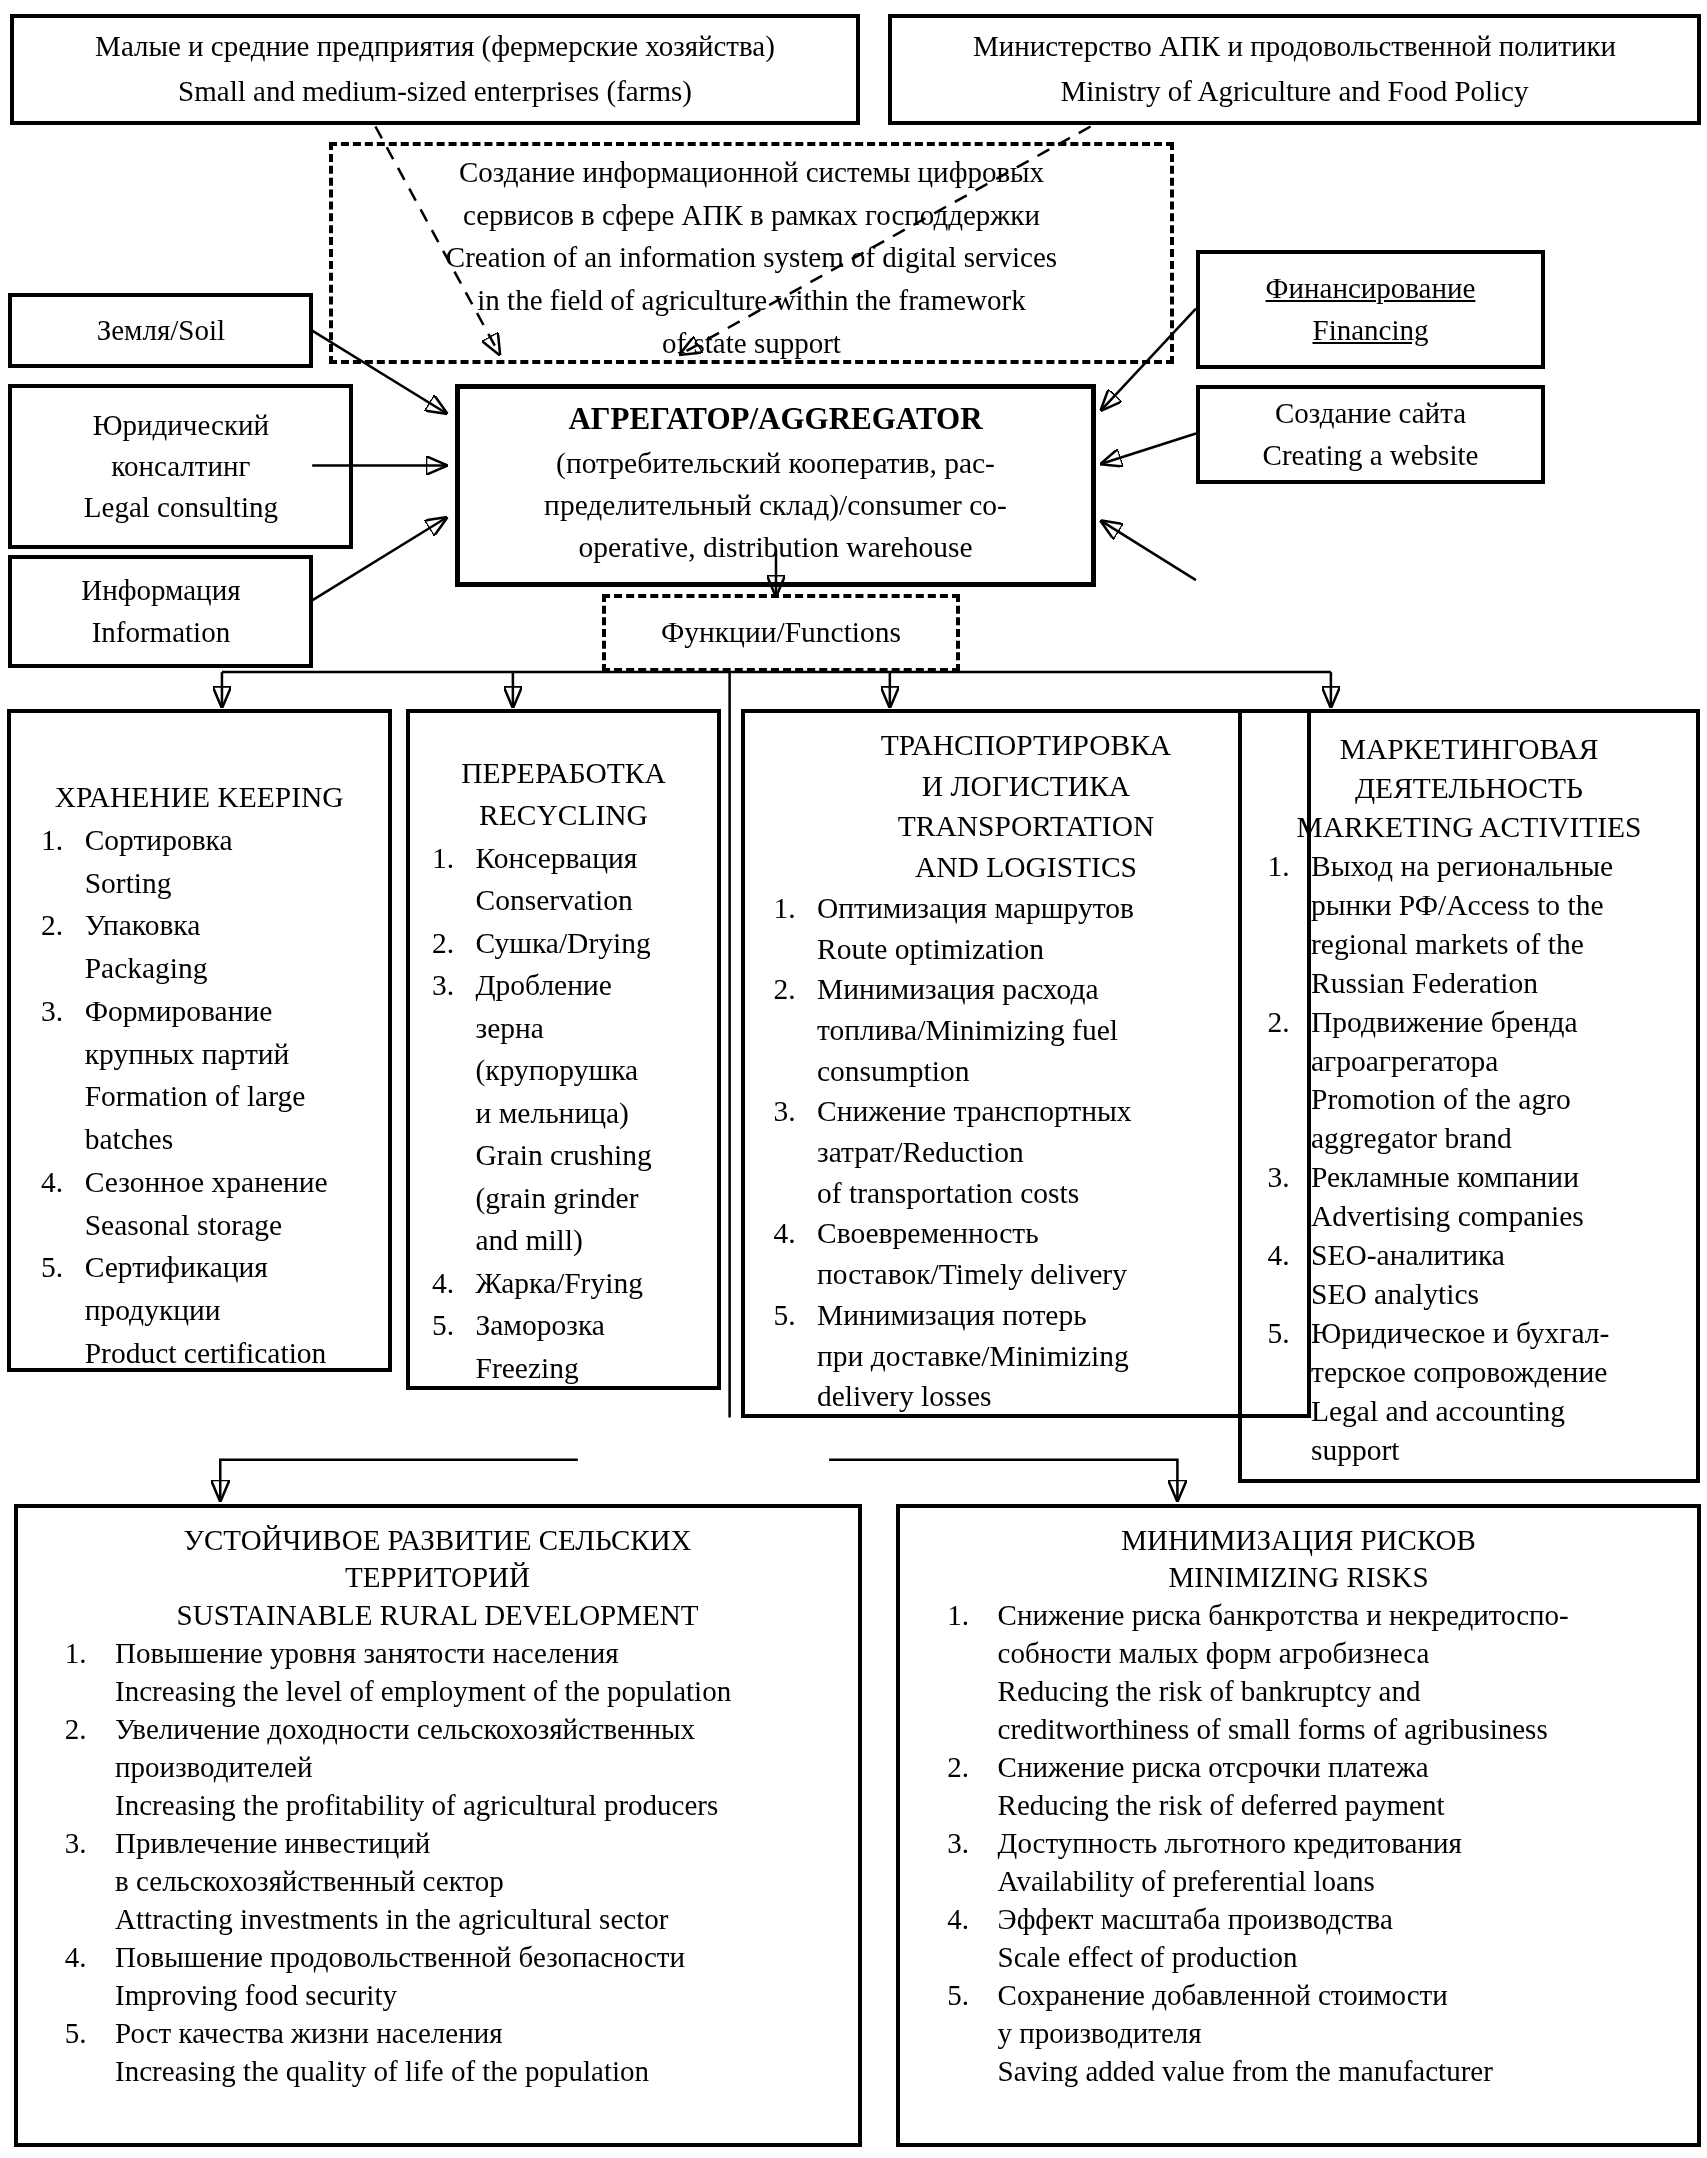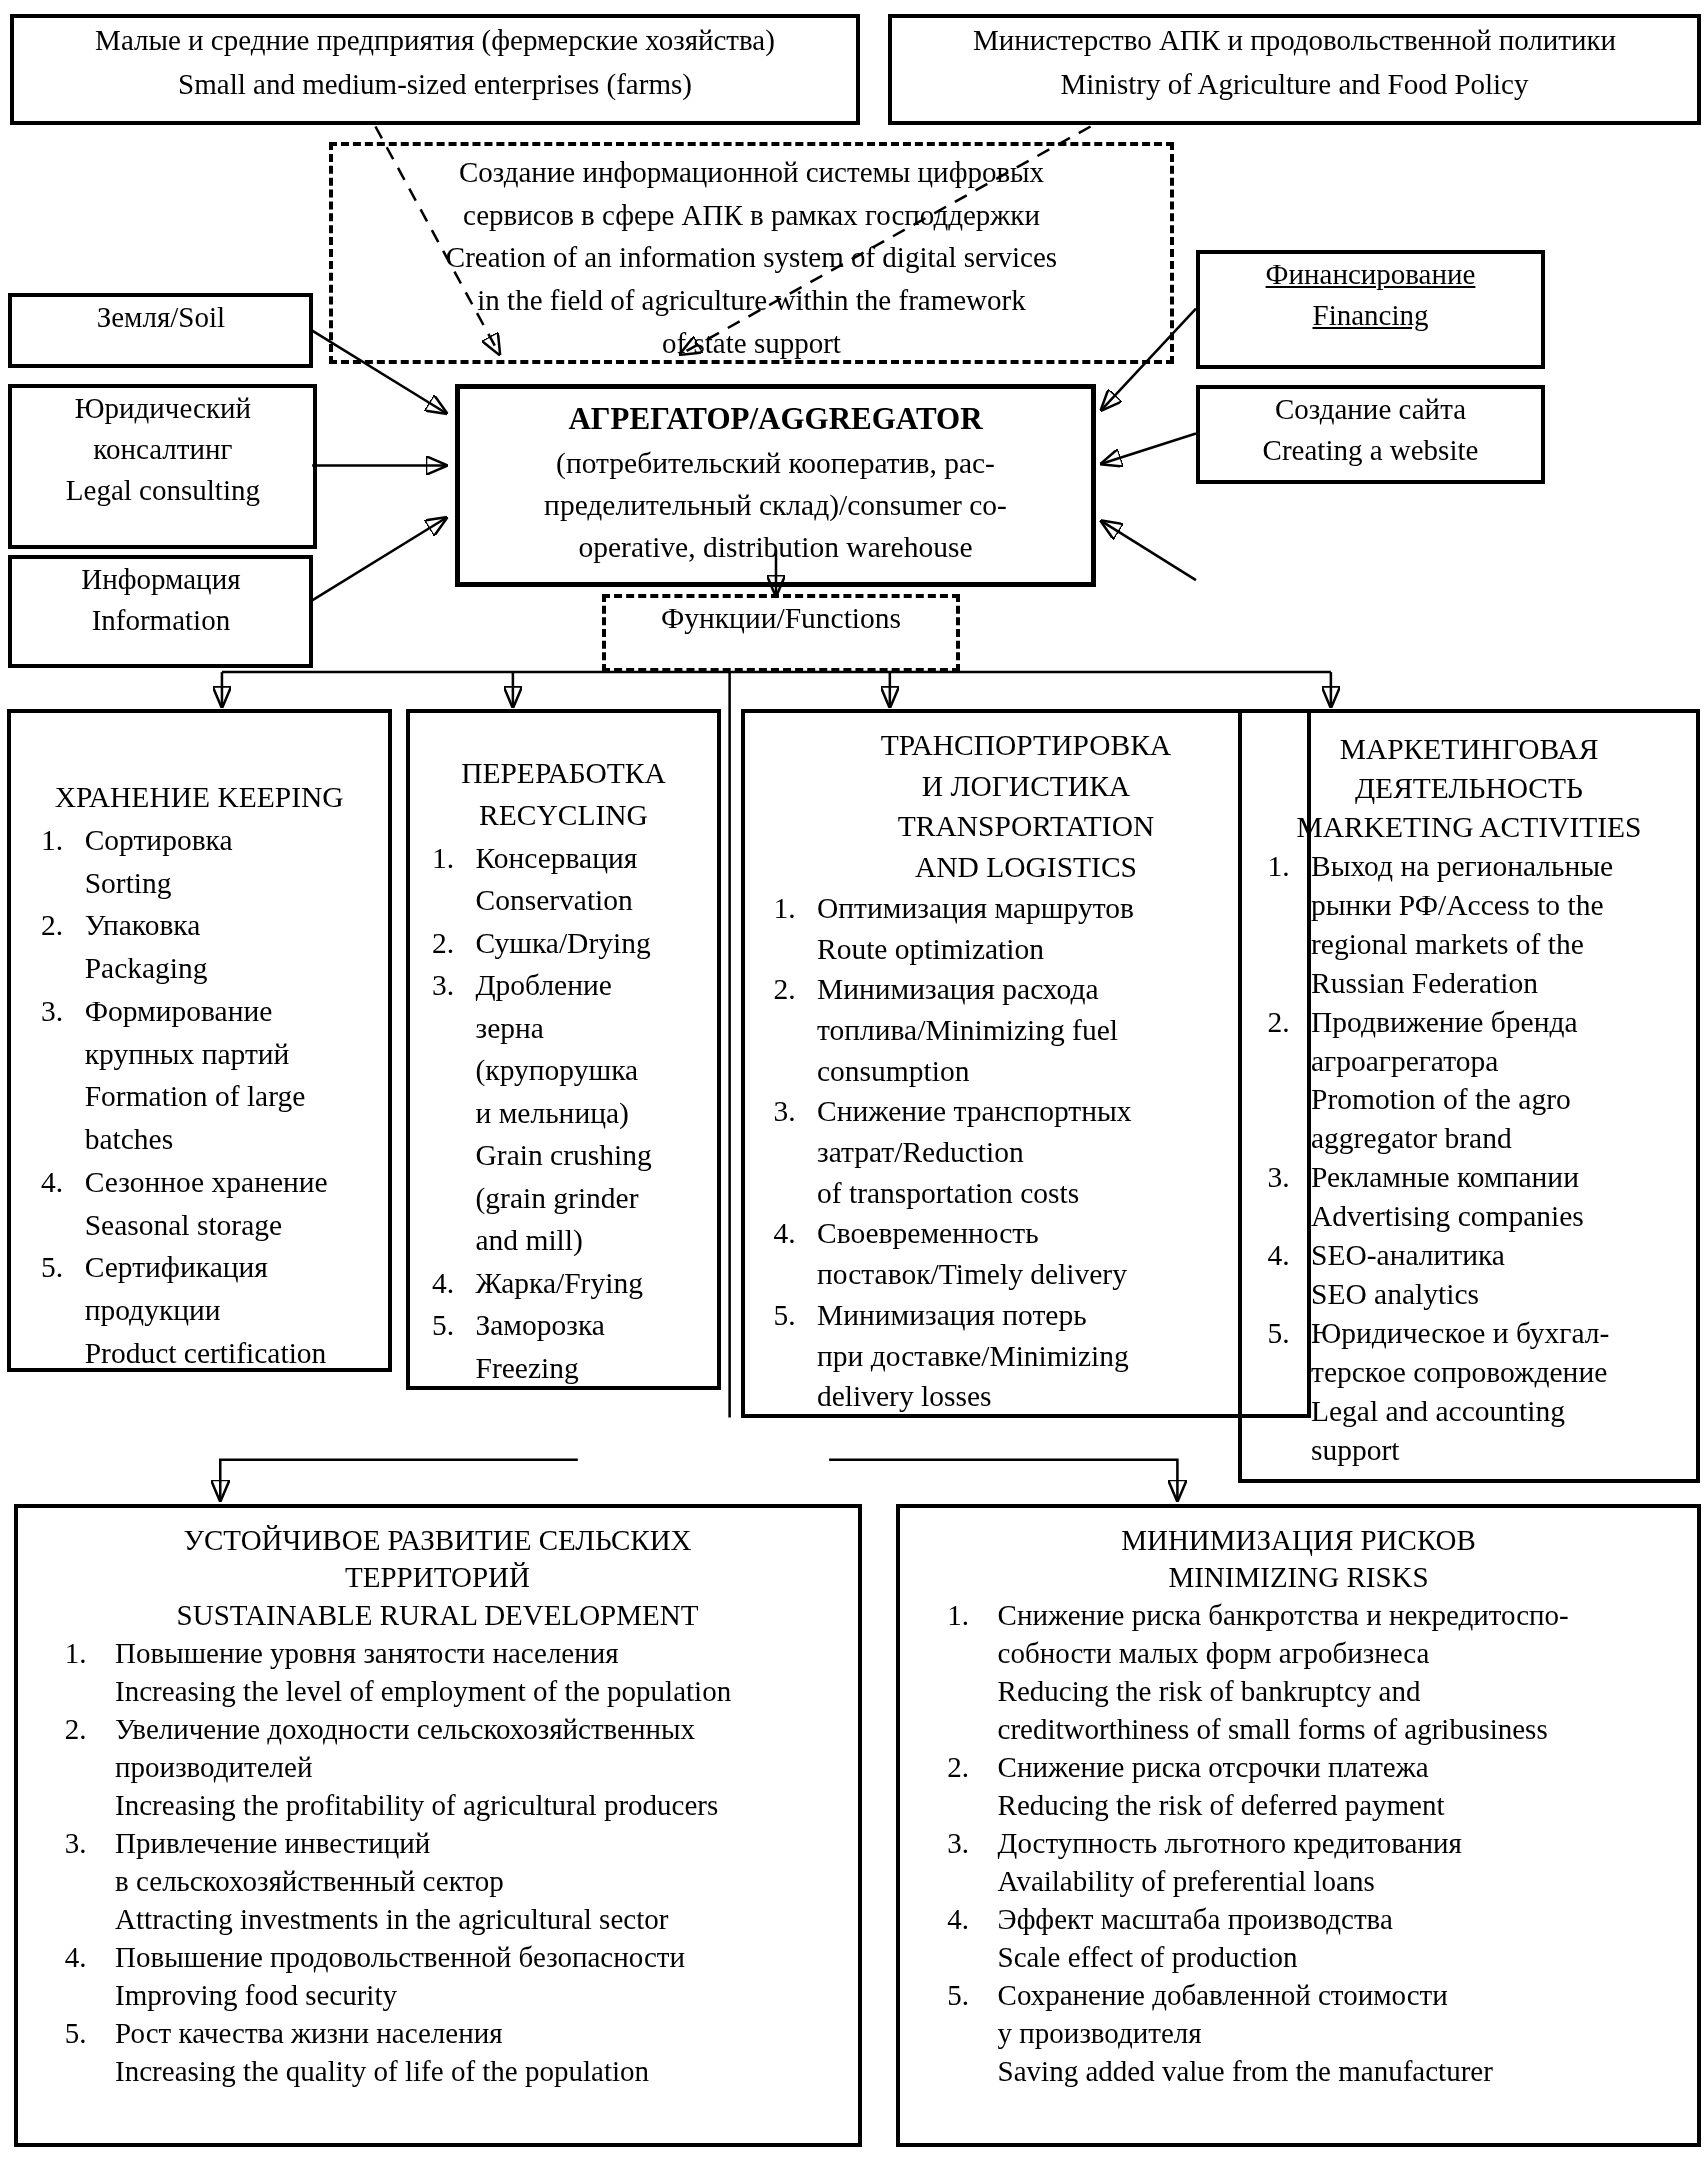--- a/index.html
+++ b/index.html
@@ -14,27 +14,27 @@
     line-height: 1.42;
   }
   .box {
     position: absolute;
     box-sizing: border-box;
     border: 4.2px solid #000;
     background: transparent;
     text-align: center;
   }
   .dashed { border-style: dashed; }
-  .flexcenter { display: flex; align-items: flex-start; justify-content: center; }
+  .flexcenter { display: flex; align-items: center; justify-content: center; }
   .flexcenter > div { width: 100%; }
   #sme        { left:10px;   top:13.5px;   width:850px; height:111px; line-height:1.55; }
   #ministry   { left:888px; top:13.5px;   width:813px;  height:111px; line-height:1.55; }
   #creation   { left:329px;  top:142px;  width:845px; height:222px; line-height:1.47; padding-top:5px; }
   #soil       { left:8.4px;   top:293px;  width:305px;  height:75px;  }
-  #legal      { left:8.4px;   top:384px;  width:309px;  height:165px; }
+  #legal      { left:8.4px;   top:384px;  width:345px;  height:165px; }
   #info       { left:8.4px;   top:555px;  width:305px;  height:113px; }
   #aggregator { left:455px;  top:384px;  width:641px;  height:203px; border-width:5px; padding-top:8.4px; line-height:1.43; font-size:29.5px; }
   #aggregator .agg-title { font-weight: bold; font-size: 31px; }
   #financing  { left:1196px; top:250px;  width:349px;  height:119px;text-decoration:underline; }
   #website    { left:1196px; top:385px;  width:349px;  height:99px; }
   #human      { left:1196px; top:503px;  width:349px;  height:159px; }
   #functions-label { left:602px; top:594px; width:358px; height:78px;  font-size:29.5px; }
   #goals-label     { left:578px; top:1419px; width:251px; height:80px; font-size:29.5px; }
 
   .func-col { position:absolute; box-sizing:border-box; border:4.2px solid #000; font-size:29.5px; }

